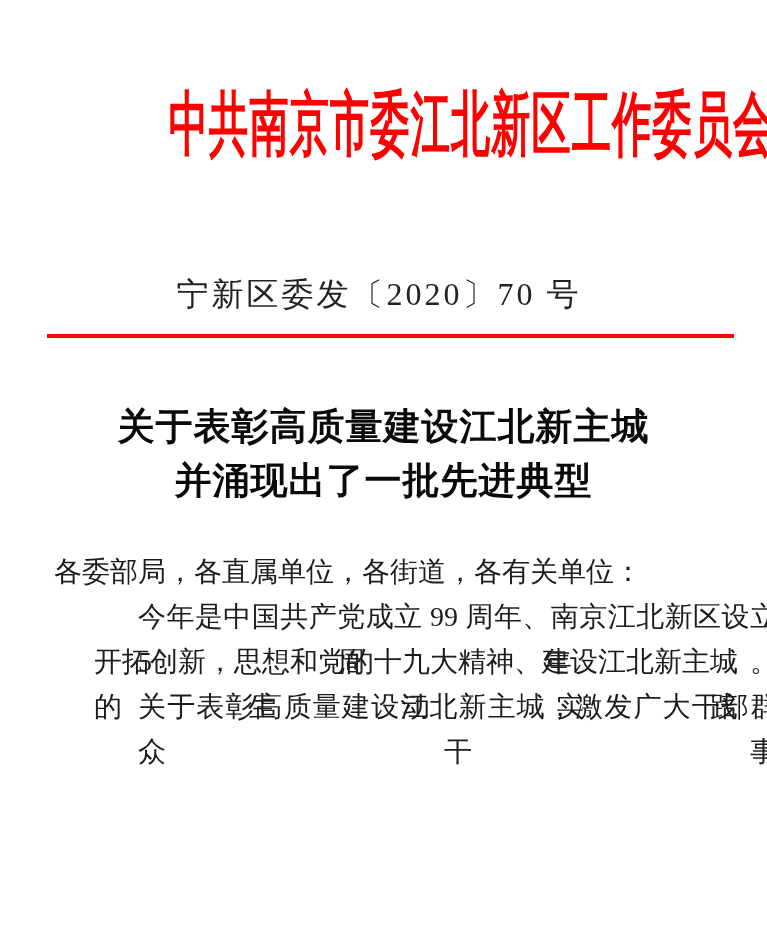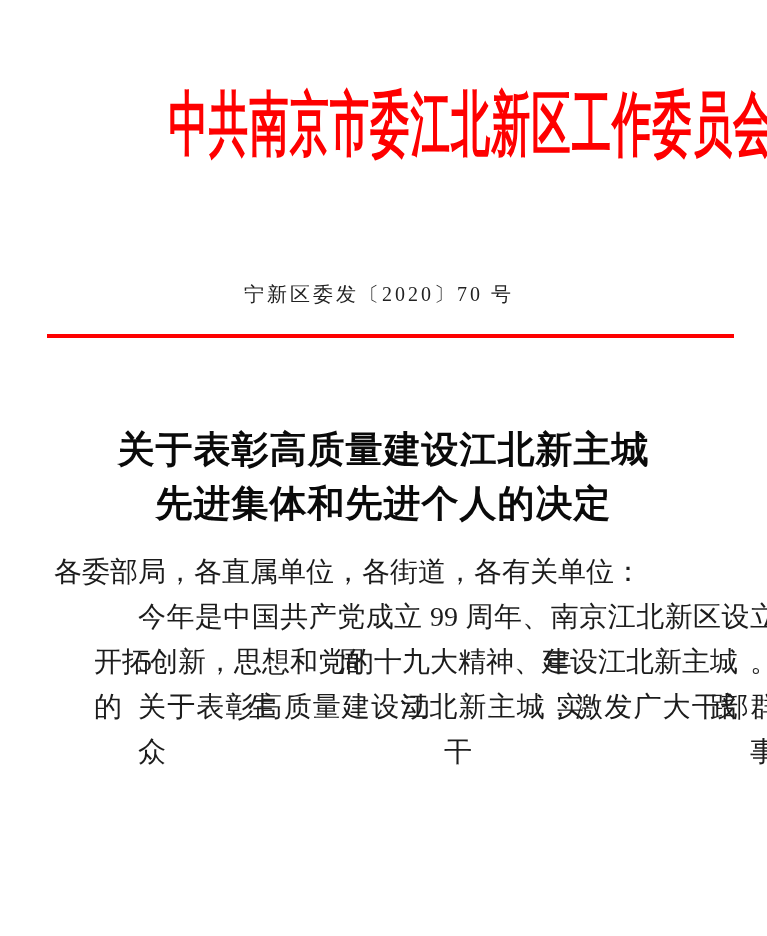--- a/index.html
+++ b/index.html
@@ -33,21 +33,21 @@
     transform-origin: 50% 0;
   }
 
   
   .doc-number {
     position: absolute;
     top: 277px;
     left: 0;
     width: 758px;
     text-align: center;
-    font-size: 20px;
+    font-size: 32px;
     line-height: 34px;
     color: #222222;
     letter-spacing: 3px;
   }
 
   
   .red-rule {
     position: absolute;
     top: 334px;
     left: 47px;
@@ -61,21 +61,20 @@
     position: absolute;
     top: 400px;
     left: 0;
     width: 767px;
     text-align: center;
     font-size: 37px;
     line-height: 54px;
     font-weight: 700;
     color: #0a0a0a;
     letter-spacing: 1px;
-    margin-top: 23px;
   }
 
   
   .doc-body {
     position: absolute;
     top: 549px;
     left: 54px;
     width: 684px;
     font-size: 28px;
     line-height: 45px;
@@ -104,21 +103,21 @@
 <div class="page">
 
   <div class="org-title">中共南京市委江北新区工作委员会文件</div>
 
   <div class="doc-number">宁新区委发〔2020〕70 号</div>
 
   <div class="red-rule"></div>
 
   <div class="doc-title">
     <div>关于表彰高质量建设江北新主城</div>
-    <div>先进集体和先进个人的决定</div>
+    <div>并涌现出了一批先进典型</div>
   </div>
 
   <div class="doc-body">
     <div class="body-line">各委部局，各直属单位，各街道，各有关单位：</div>
     <div class="body-line fill indent">今年是中国共产党成立 99 周年、南京江北新区设立 5 周年。</div>
     <div class="body-line fill">开拓创新，思想和党的十九大精神、建设江北新主城的生动实践</div>
     <div class="body-line fill indent">关于表彰高质量建设江北新主城，激发广大干部群众干事</div>
   </div>
 
 </div>

